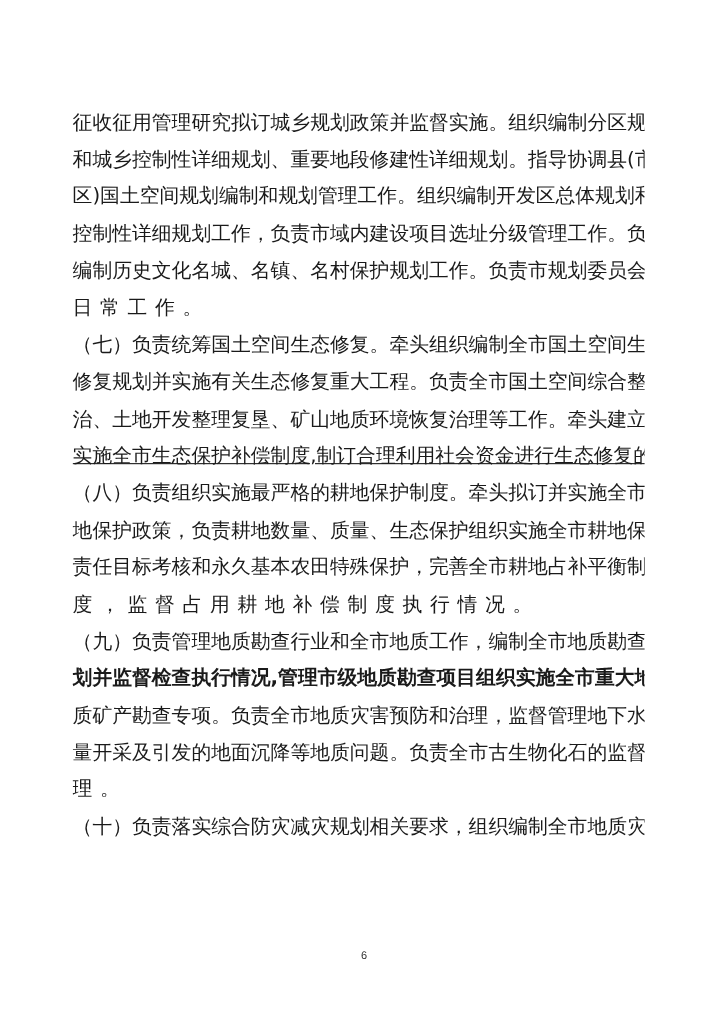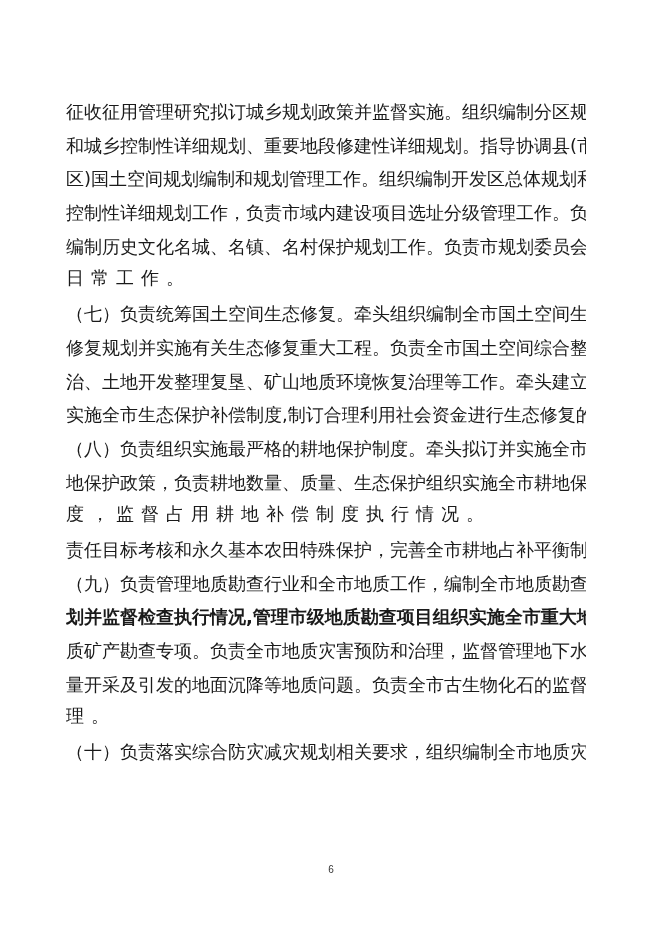--- a/index.html
+++ b/index.html
@@ -9,46 +9,46 @@
     position: absolute; left: 66px; top: 95px; width: 520px;
     font-family: "DejaVu Sans", sans-serif;
     font-size: 18px; color: #1a1a1a;
   }
   .line {
     height: 33.7px; line-height: 33.7px;
     white-space: nowrap;
     text-align: justify; text-align-last: justify;
     overflow: hidden;
   }
-  .line.last { text-align-last: left; letter-spacing: 7px; font-family: Liberation Mono, monospace; }
+  .line.last { text-align-last: left; letter-spacing: 7px; }
   .page-number {
     position: absolute; left: 0; width: 662px; top: 864px;
     text-align: center; font-family: "Liberation Sans", sans-serif;
     font-size: 10px; color: #333333;
   }
 </style>
 </head>
 <body>
 
 <div class="page">
   <div class="body-text">
     <div class="line" style="letter-spacing: 0px;">征收征用管理研究拟订城乡规划政策并监督实施。组织编制分区规划</div>
     <div class="line" style="letter-spacing: 0px;">和城乡控制性详细规划、重要地段修建性详细规划。指导协调县(市、</div>
     <div class="line" style="letter-spacing: 0px;">区)国土空间规划编制和规划管理工作。组织编制开发区总体规划和</div>
     <div class="line" style="letter-spacing: 0px;">控制性详细规划工作，负责市域内建设项目选址分级管理工作。负责</div>
     <div class="line" style="letter-spacing: 0px;">编制历史文化名城、名镇、名村保护规划工作。负责市规划委员会的</div>
     <div class="line last">日常工作。</div>
     <div class="line" style="letter-spacing: 0px;">（七）负责统筹国土空间生态修复。牵头组织编制全市国土空间生态</div>
     <div class="line" style="letter-spacing: 0px;">修复规划并实施有关生态修复重大工程。负责全市国土空间综合整</div>
     <div class="line" style="letter-spacing: 0px;">治、土地开发整理复垦、矿山地质环境恢复治理等工作。牵头建立和</div>
-    <div class="line" style="letter-spacing: 0px;">实施全市生态保护补偿制度,制订合理利用社会资金进行生态修复的</div>
+    <div class="line" style="letter-spacing: 0px; text-decoration: underline;">实施全市生态保护补偿制度,制订合理利用社会资金进行生态修复的</div>
     <div class="line" style="letter-spacing: 0px;">（八）负责组织实施最严格的耕地保护制度。牵头拟订并实施全市耕</div>
     <div class="line" style="letter-spacing: 0px;">地保护政策，负责耕地数量、质量、生态保护组织实施全市耕地保护</div>
+    <div class="line" style="letter-spacing: 0px;">责任目标考核和永久基本农田特殊保护，完善全市耕地占补平衡制</div>
     <div class="line last">度，监督占用耕地补偿制度执行情况。</div>
-    <div class="line" style="letter-spacing: 0px;">责任目标考核和永久基本农田特殊保护，完善全市耕地占补平衡制</div>
     <div class="line" style="letter-spacing: 0px;">（九）负责管理地质勘查行业和全市地质工作，编制全市地质勘查规</div>
     <div class="line" style="letter-spacing: 0px; font-weight: bold;">划并监督检查执行情况,管理市级地质勘查项目组织实施全市重大地</div>
     <div class="line" style="letter-spacing: 0px;">质矿产勘查专项。负责全市地质灾害预防和治理，监督管理地下水过</div>
     <div class="line" style="letter-spacing: 0px;">量开采及引发的地面沉降等地质问题。负责全市古生物化石的监督管</div>
     <div class="line last">理。</div>
     <div class="line" style="letter-spacing: 0px;">（十）负责落实综合防灾减灾规划相关要求，组织编制全市地质灾害</div>
   </div>
   <div class="page-number">6</div>
 </div>
 

